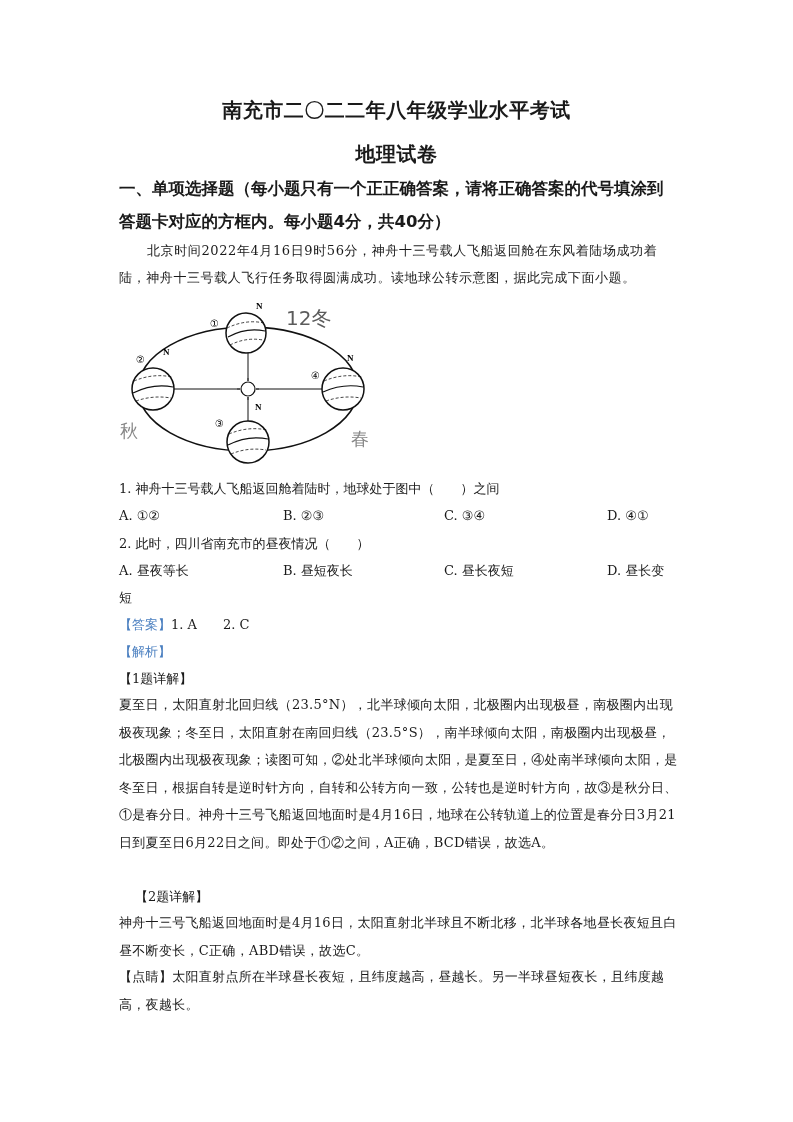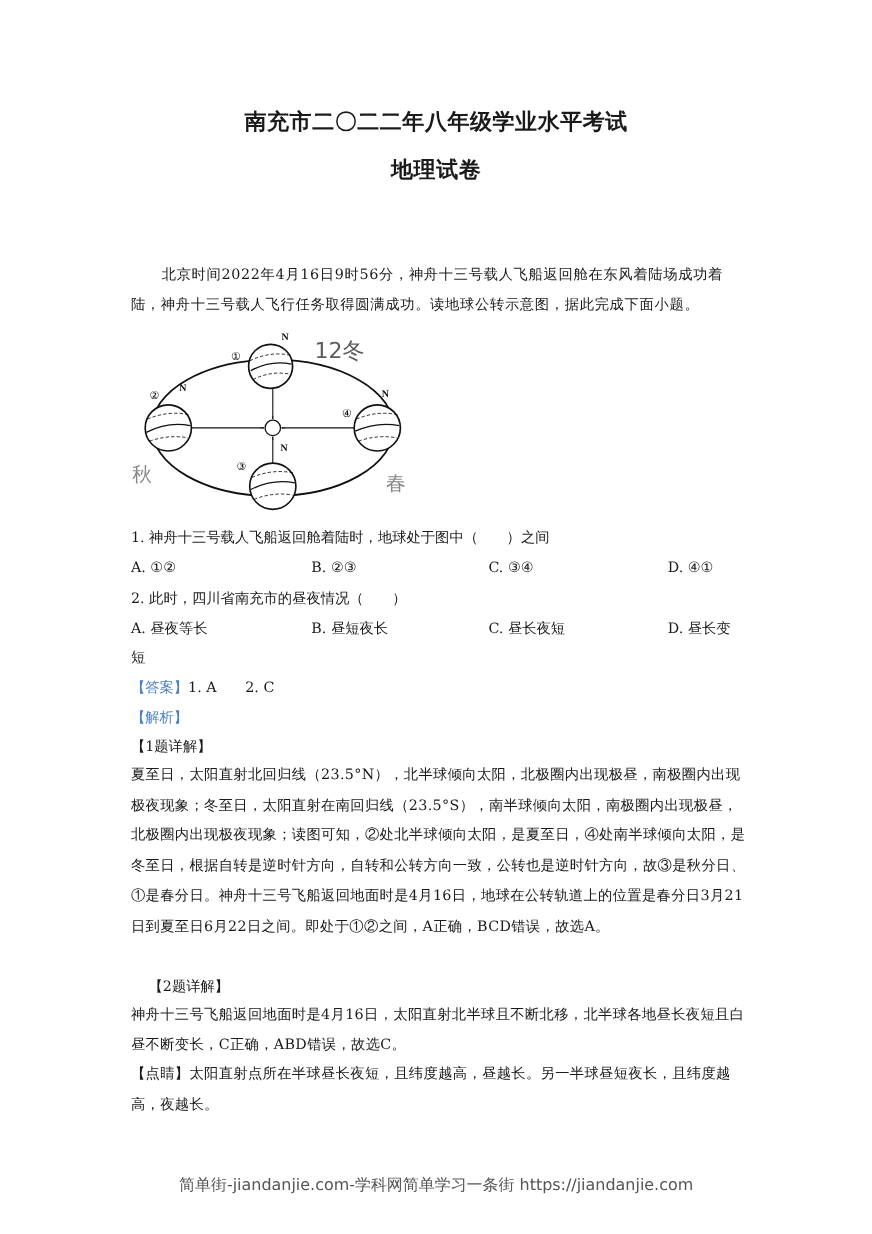--- a/index.html
+++ b/index.html
@@ -91,20 +91,21 @@
     }
   </style>
 </head>
 <body>
 
 <div class="page">
 
   <div class="title main">南充市二〇二二年八年级学业水平考试</div>
   <div class="title sub">地理试卷</div>
 
+  <div class="section-head">一、单项选择题（每小题只有一个正正确答案，请将正确答案的代号填涂到答题卡对应的方框内。每小题4分，共40分）</div>
 
   <div class="intro">北京时间2022年4月16日9时56分，神舟十三号载人飞船返回舱在东风着陆场成功着陆，神舟十三号载人飞行任务取得圆满成功。读地球公转示意图，据此完成下面小题。</div>
 
   <div class="diagram">
     <svg width="265" height="175" viewBox="0 0 265 175" xmlns="http://www.w3.org/2000/svg">
 
       <ellipse cx="130" cy="92" rx="110" ry="62" fill="none" stroke="#111" stroke-width="1.6"></ellipse>
 
       <line x1="40" y1="92" x2="122" y2="92" stroke="#111" stroke-width="1"></line>
       <line x1="138" y1="92" x2="205" y2="92" stroke="#111" stroke-width="1"></line>
@@ -182,15 +183,14 @@
   <div class="line" style="top:670px;">【1题详解】</div>
   <div class="para" style="top:691px;">夏至日，太阳直射北回归线（23.5°N），北半球倾向太阳，北极圈内出现极昼，南极圈内出现极夜现象；冬至日，太阳直射在南回归线（23.5°S），南半球倾向太阳，南极圈内出现极昼，北极圈内出现极夜现象；读图可知，②处北半球倾向太阳，是夏至日，④处南半球倾向太阳，是冬至日，根据自转是逆时针方向，自转和公转方向一致，公转也是逆时针方向，故③是秋分日、①是春分日。神舟十三号飞船返回地面时是4月16日，地球在公转轨道上的位置是春分日3月21日到夏至日6月22日之间。即处于①②之间，A正确，BCD错误，故选A。</div>
 
   <div class="line" style="top:888px;margin-left:16px;">【2题详解】</div>
   <div class="para" style="top:909px;">神舟十三号飞船返回地面时是4月16日，太阳直射北半球且不断北移，北半球各地昼长夜短且白昼不断变长，C正确，ABD错误，故选C。</div>
 
   <div class="para" style="top:963px;">
     <span>【点睛】</span><span>太阳直射点所在半球昼长夜短，且纬度越高，昼越长。另一半球昼短夜长，且纬度越高，夜越长。</span>
   </div>
 
-  <div class="footer">简单街-jiandanjie.com-学科网简单学习一条街 https://jiandanjie.com</div>
 
 </div>
 
 </body></html>

